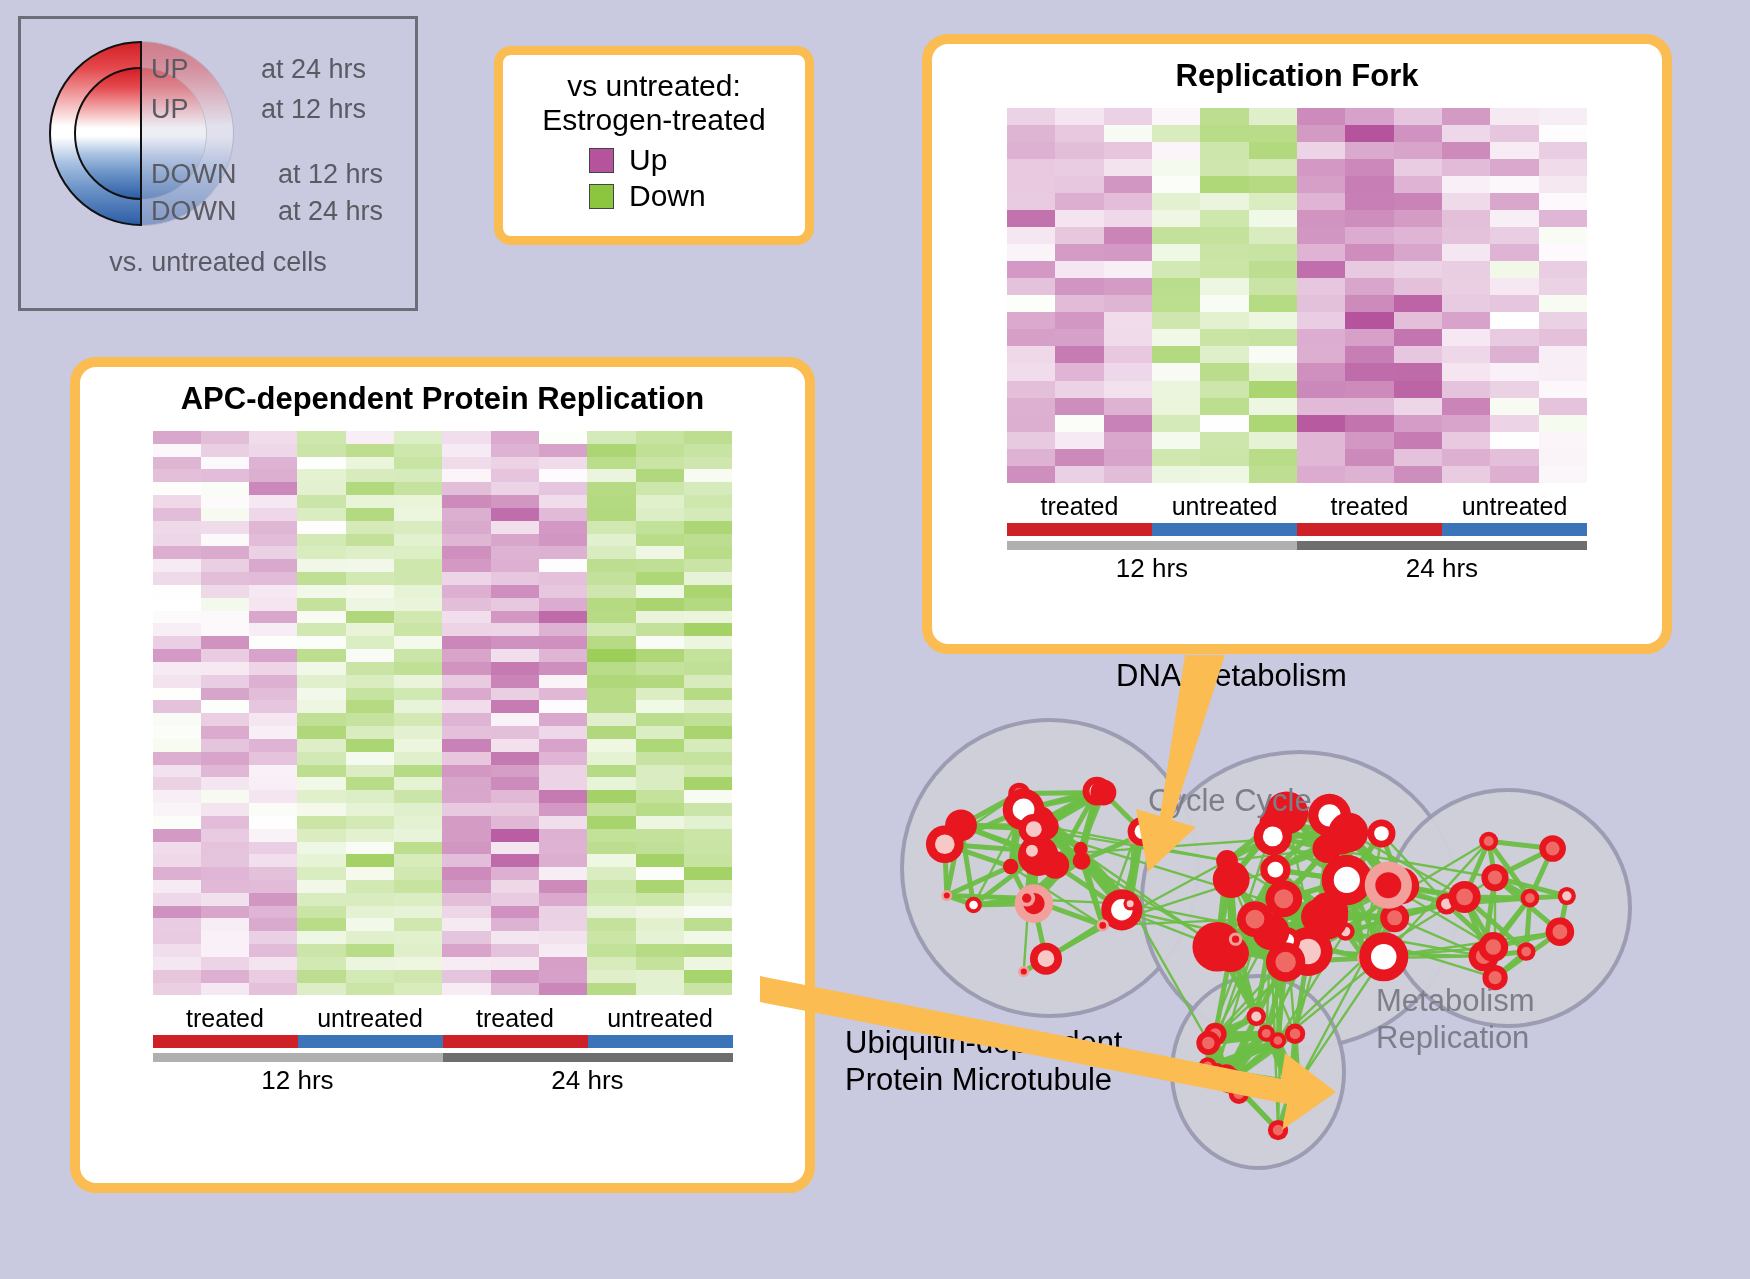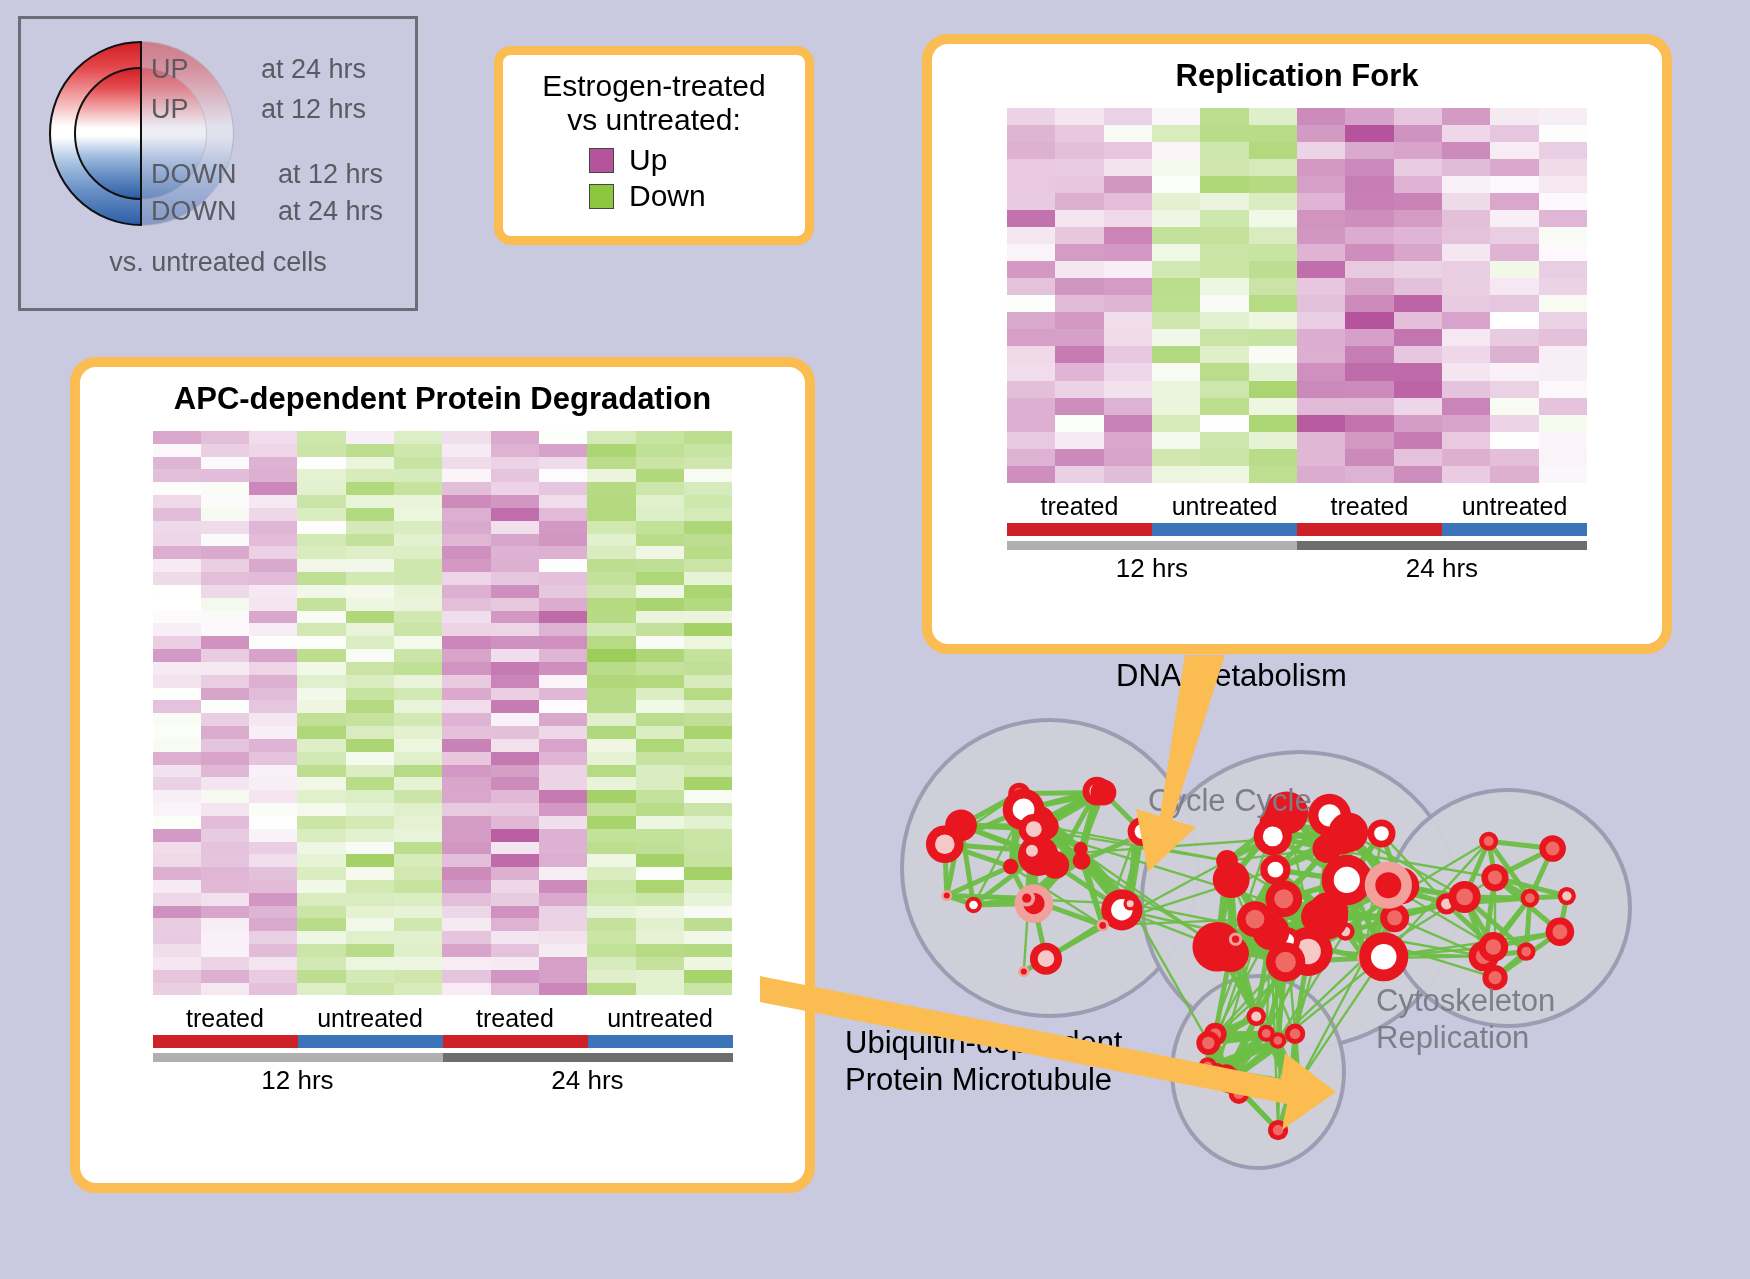--- a/index.html
+++ b/index.html
@@ -162,22 +162,22 @@
       <span class="tm">at 24 hrs</span>
     </div>
 
     <div id="scale-caption">
       <div>vs. untreated cells</div>
     </div>
   </div>
 
   <div class="abs" id="legend-updown">
     <div class="lu-title">
+      <div>vs untreated:</div>
       <div>Estrogen-treated</div>
-      <div>vs untreated:</div>
     </div>
     <div class="lu-items">
       <div class="lu-item">
         <span class="lu-swatch" id="sw-up" style="background: rgb(181, 84, 156);"></span>
         <span class="lu-label">Up</span>
       </div>
       <div class="lu-item">
         <span class="lu-swatch" id="sw-down" style="background: rgb(140, 198, 62);"></span>
         <span class="lu-label">Down</span>
       </div>
@@ -514,21 +514,21 @@
         <span style="width: 290px; background: rgb(110, 110, 110);"></span>
       </div>
       <div class="hm-time-labels">
         <span style="width: 290px;">12 hrs</span>
         <span style="width: 290px;">24 hrs</span>
       </div>
     </div>
   </div>
 
   <div class="hm-panel" id="panel-apc">
-    <div class="hm-title">APC-dependent Protein Degradation</div>
+    <div class="hm-title">APC-dependent Protein Replication</div>
     <div class="hm-grid" id="grid-apc" style="width: 580px; margin-top: 14px;">
         <div class="hm-row" style="height: 12.8409px;">
           <div class="hm-cell" style="width: 48.3333px; background: rgb(217, 167, 204);"></div>
           <div class="hm-cell" style="width: 48.3333px; background: rgb(227, 190, 217);"></div>
           <div class="hm-cell" style="width: 48.3333px; background: rgb(240, 220, 235);"></div>
           <div class="hm-cell" style="width: 48.3333px; background: rgb(206, 231, 173);"></div>
           <div class="hm-cell" style="width: 48.3333px; background: rgb(248, 238, 245);"></div>
           <div class="hm-cell" style="width: 48.3333px; background: rgb(220, 238, 197);"></div>
           <div class="hm-cell" style="width: 48.3333px; background: rgb(241, 222, 236);"></div>
           <div class="hm-cell" style="width: 48.3333px; background: rgb(218, 169, 205);"></div>
@@ -1733,21 +1733,21 @@
         <circle cx="337.1229902188325" cy="450.15184321276104" r="7.204581022357838" fill="#e8161f"></circle>
         <circle cx="337.1229902188325" cy="450.15184321276104" r="3.746382131626076" fill="#ef6a65"></circle>
         <circle cx="350.37533813128744" cy="460.76953125940884" r="12.870301249376638" fill="#e8161f"></circle>
         <circle cx="350.37533813128744" cy="460.76953125940884" r="6.692556649675852" fill="#ffffff"></circle>
         <circle cx="328.2880465488671" cy="423.0047755368554" r="11.940857174313095" fill="#e8161f"></circle>
         <circle cx="328.2880465488671" cy="423.0047755368554" r="6.2092457306428095" fill="#ef6a65"></circle>
       </svg>
     <div class="net-label" id="lbl-dna">DNA Metabolism</div>
     <div class="net-label" id="lbl-cellcycle">Cycle Cycle</div>
     <div class="net-label" id="lbl-micro">
-      <div>Cytoskeleton</div>
+      <div>Metabolism</div>
       <div>Replication</div>
     </div>
     <div class="net-label" id="lbl-ubiq">
       <div>Ubiquitin-dependent</div>
       <div>Protein Microtubule</div>
     </div>
   </div>
 
   <svg class="overlay" id="arrows">
 

